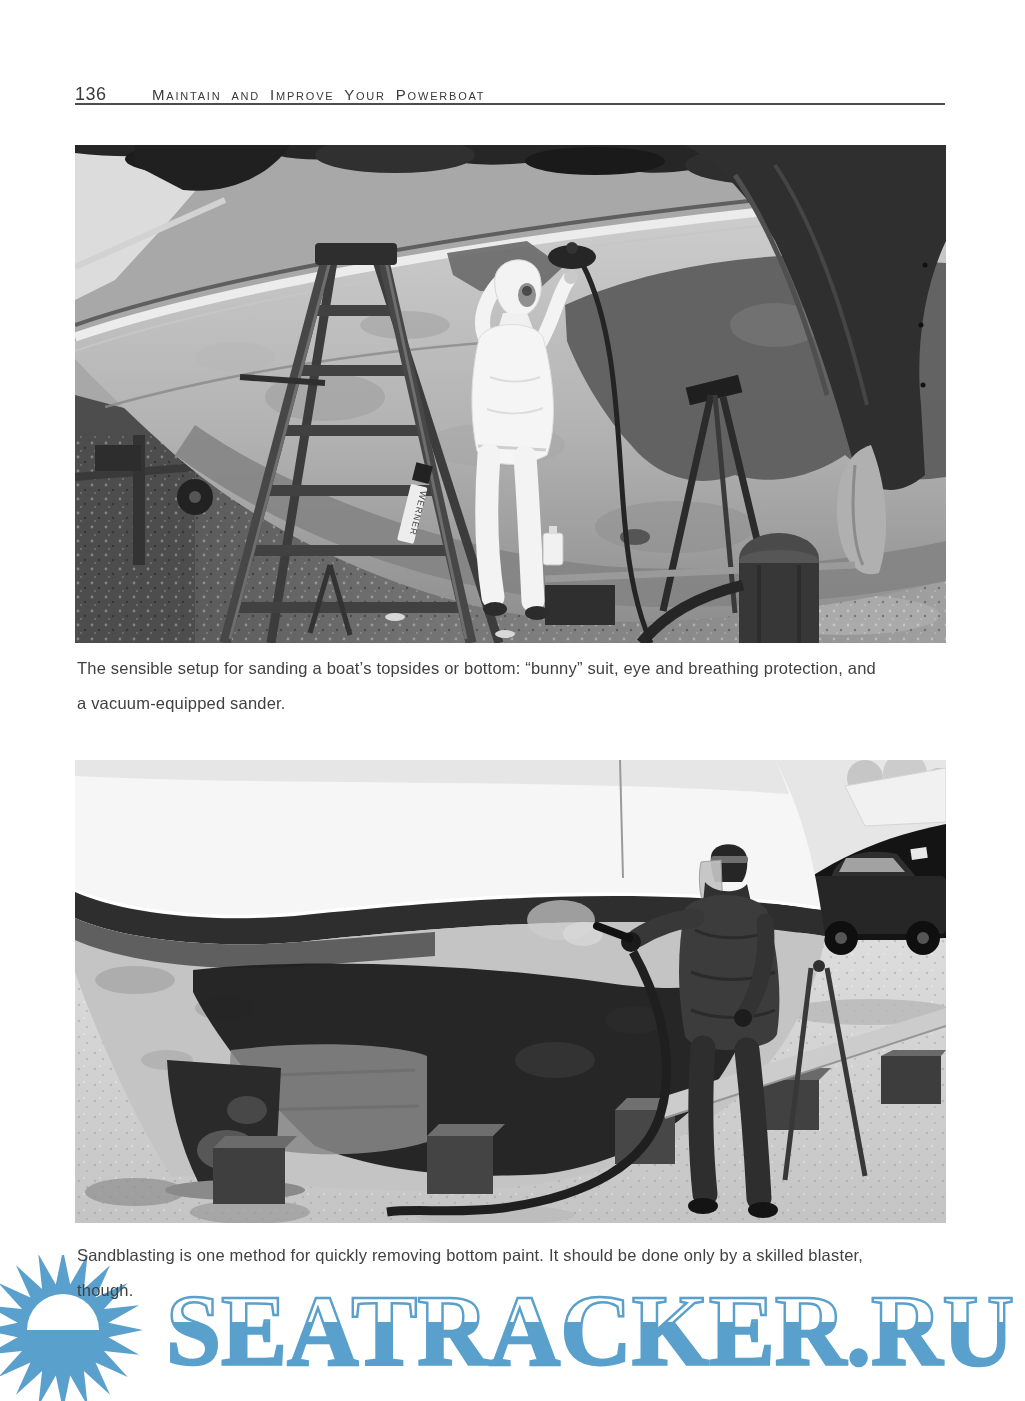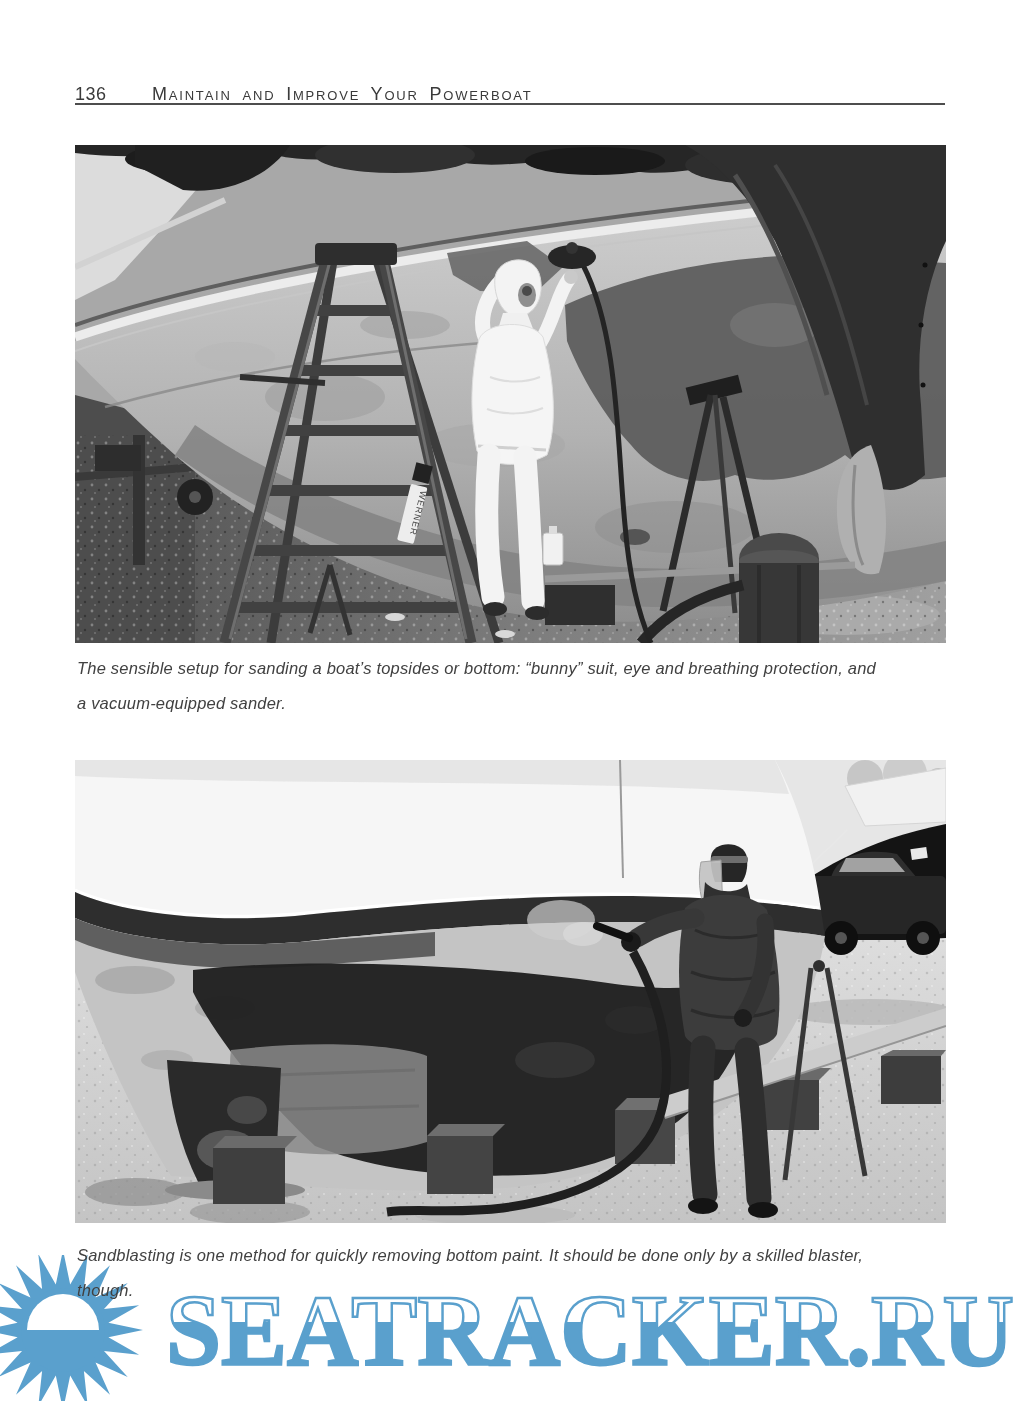--- a/index.html
+++ b/index.html
@@ -2,27 +2,27 @@
 <html><head>
 <meta charset="utf-8">
 <style>
   html,body{margin:0;padding:0;}
   body{
     width:1025px;height:1401px;position:relative;background:#ffffff;
     font-family:"Liberation Sans", sans-serif;overflow:hidden;
   }
   .header-row{position:absolute;left:75px;top:84px;width:870px;display:flex;align-items:baseline;}
   .page-number{font-size:18px;color:#3a3a3a;letter-spacing:.5px;width:77px;}
-  .page-title{font-size:18px;color:#3a3a3a;font-variant:small-caps;letter-spacing:1.8px;word-spacing:4px;}
+  .page-title{font-size:15px;color:#3a3a3a;font-variant:small-caps;letter-spacing:1.8px;word-spacing:4px;}
   .header-rule{position:absolute;left:75px;top:103px;width:870px;height:2px;background:#4d4d4d;}
   .photo{position:absolute;left:75px;overflow:hidden;background:#bdbdbd;}
   #photo1{top:145px;width:871px;height:498px;}
   #photo2{top:760px;width:871px;height:463px;}
   .caption{position:absolute;left:77px;width:810px;font-size:16.5px;line-height:35px;
-    color:#414141;letter-spacing:.2px;z-index:3;font-style:italic;}
+    color:#414141;letter-spacing:.2px;z-index:3;}
   #caption1{top:651px;}
   #caption2{top:1238px;}
   #watermark{position:absolute;left:0;top:1255px;width:1025px;height:146px;z-index:1;}
   svg{display:block;}
 </style>
 </head>
 <body>
 
 <div class="header-row">
   <div class="page-number">136</div>

